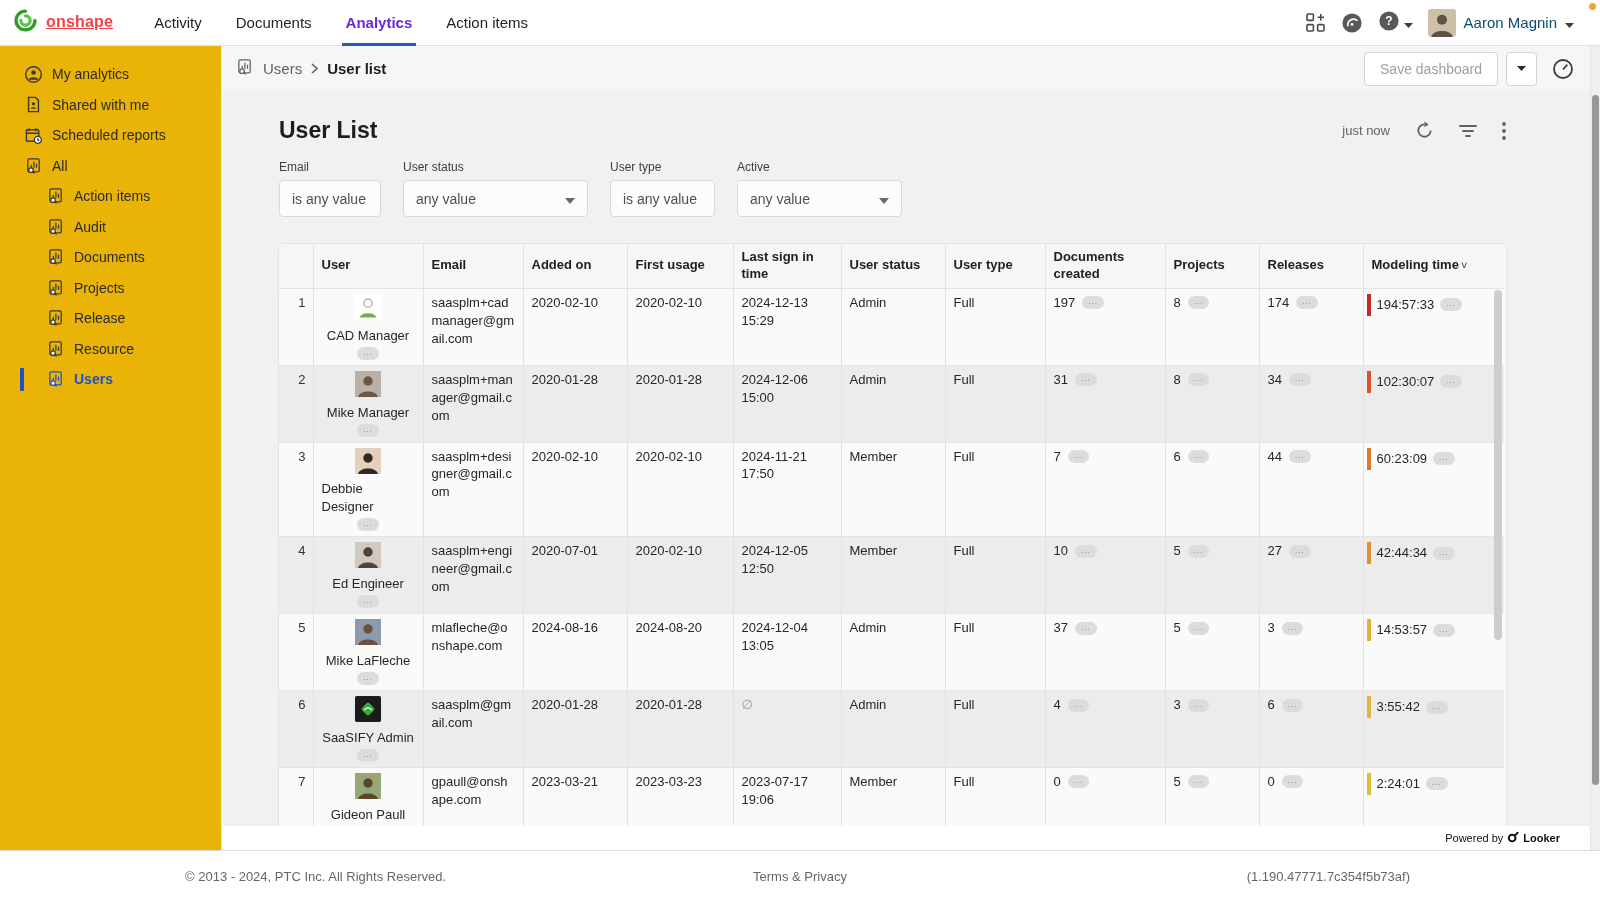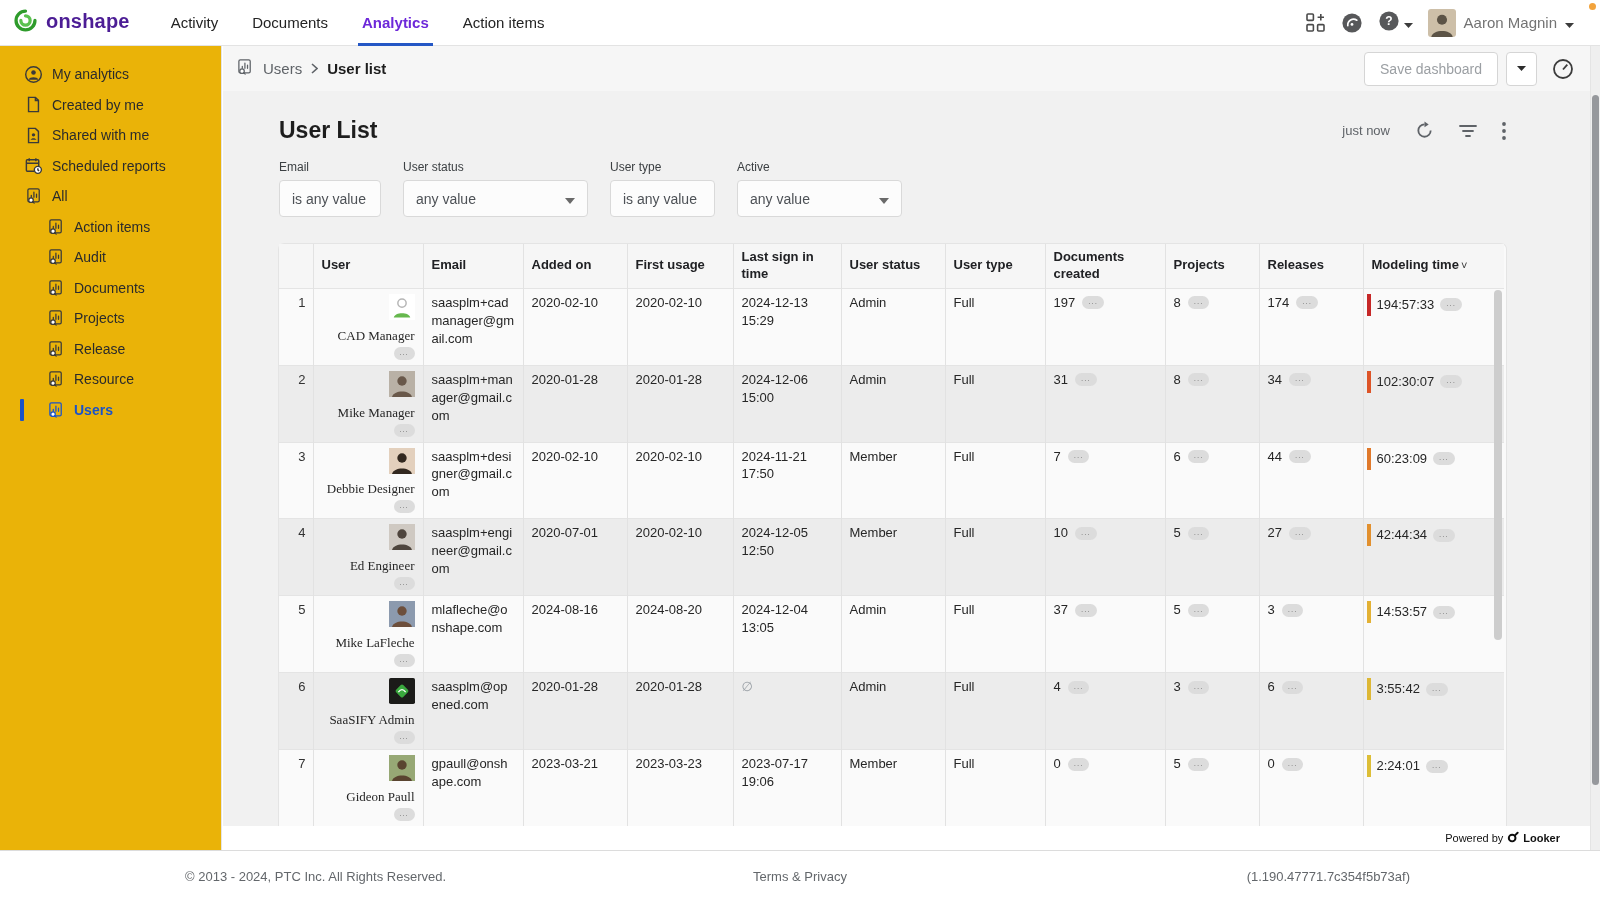--- a/index.html
+++ b/index.html
@@ -5,32 +5,32 @@
   * { box-sizing: border-box; }
   html,body { margin:0; padding:0; }
   body {
     width:1600px; height:901px; position:relative; overflow:hidden;
     background:#ffffff; font-family:"Liberation Sans", sans-serif; color:#222;
   }
   
   .topnav { position:absolute; top:0; left:0; right:0; height:46px; background:#fff;
             border-bottom:1px solid #e3e3e3; display:flex; align-items:center; z-index:6; }
   .brand { display:flex; align-items:center; gap:7px; padding:0 24px 0 12px; cursor:pointer; }
-  .brand-text { font-size:20px; font-weight:600; color:#4c1d95; letter-spacing:.2px; margin-top:-2px; }
+  .brand-text { font-size:16px; font-weight:600; color:#ef4444; letter-spacing:.2px; margin-top:-2px;text-decoration:underline; }
   .primary-nav { display:flex; height:100%; }
   .nav-item { display:flex; align-items:center; padding:0 17px; font-size:15px; color:#232323;
               position:relative; cursor:pointer; }
   .nav-item.active { color:#6d28d9; font-weight:700; }
   .nav-item.active::after { content:""; position:absolute; left:13px; right:13px; bottom:-1px;
                             height:3px; background:#2457c5; }
   .topnav-right { margin-left:auto; display:flex; align-items:center; gap:15px; padding-right:26px; }
   .tn-icon { display:flex; align-items:center; cursor:pointer; }
   .tn-user { display:flex; align-items:center; gap:8px; cursor:pointer; }
   .tn-avatar svg { border-radius:3px; display:block; }
-  .tn-name { font-size:15px; color:#737373; }
+  .tn-name { font-size:15px; color:#0c4a6e; }
   .notif-dot { position:absolute; top:3px; right:4px; width:7px; height:7px; border-radius:50%;
                background:#f2a33c; }
   
   .sidebar { position:absolute; top:46px; left:0; width:222px; bottom:51px; background:#eab308;
              border-right:1px solid #e4e4e4; padding-top:13px; }
   .side-item { display:flex; align-items:center; gap:9px; height:30.5px; padding-left:24px;
                font-size:14px; color:#2b2b2b; position:relative; cursor:pointer; }
   .side-item .icon { display:flex; width:19px; justify-content:center; }
   .side-item.lvl1 { padding-left:46px; }
   .side-item.active { color:#1a53c9; font-weight:700; }
@@ -69,21 +69,21 @@
        background:#f6f6f6; border-left:1px solid #e2e2e2; height:40px; vertical-align:middle;
        line-height:1.3; cursor:pointer; }
   th:first-child { border-left:none; }
   td { font-size:13px; color:#262626; padding:5px 8px 5px 8px; border-left:1px solid #e2e2e2;
        vertical-align:top; line-height:1.38; }
   td:first-child { border-left:none; }
   tbody tr { border-top:1px solid #e4e4e4; }
   tr.odd td { background:#fafafa; }
   tr.even td { background:#ececec; }
   td.rownum { text-align:right; padding-right:7px; color:#333; }
-  .uc { display:flex; flex-direction:column; align-items:flex-end; gap:2px;font-family:Liberation Serif, serif; }
+  .uc { display:flex; flex-direction:column; align-items:center; gap:2px; }
   .pill { background:#dcdcdc; color:#6e6e6e; border-radius:7px; font-size:8px; line-height:1;
           padding:2px 6px 3px; letter-spacing:1px; cursor:pointer; display:inline-block; }
   .numw { display:flex; align-items:center; gap:7px; }
   .mtw { display:flex; align-items:center; gap:6px; }
   .mt-bar { width:4px; height:22px; flex:none; }
   td.mt-cell { padding-left:3px;text-align:center; }
   .email { word-break:break-all; }
   .nullv { color:#9aa0a6; }
   .sort { margin-left:2px; font-size:11px; color:#333; font-weight:400; }
   .inner-scroll { position:absolute; top:46px; right:4px; width:8px; height:350px;
@@ -179,29 +179,20 @@
    <circle cx="10" cy="7.8" r="2.4" fill="#3a3a3a"></circle>
    <path d="M4.9 15.5 c1.2-3.3 9-3.3 10.2 0 z" fill="#3a3a3a"></path>
         </svg>
       </span>
       <span>My analytics</span>
     </div>
     <div class="side-item">
       <span class="icon">
         <svg viewBox="0 0 20 20" width="19" height="19" fill="none" stroke="#3a3a3a" stroke-width="1.5">
    <path d="M4.8 2.5 h7.2 l3.2 3.2 v11.8 h-10.4 z"></path>
-          <path d="M12 2.5 v3.2 h3.2"></path>
-        </svg>
-      </span>
-      <span>Created by me</span>
-    </div>
-    <div class="side-item">
-      <span class="icon">
-        <svg viewBox="0 0 20 20" width="19" height="19" fill="none" stroke="#3a3a3a" stroke-width="1.5">
-   <path d="M4.8 2.5 h7.2 l3.2 3.2 v11.8 h-10.4 z"></path>
    <circle cx="10" cy="9.3" r="1.8" fill="#3a3a3a" stroke="none"></circle>
    <path d="M6.9 14.6 c0.8-2.3 5.4-2.3 6.2 0 z" fill="#3a3a3a" stroke="none"></path>
         </svg>
       </span>
       <span>Shared with me</span>
     </div>
     <div class="side-item">
       <span class="icon">
         <svg viewBox="0 0 20 20" width="19" height="19" fill="none" stroke="#3a3a3a" stroke-width="1.5">
    <rect x="2.5" y="4" width="13" height="12" rx="1"></rect>
@@ -662,21 +653,21 @@
                 <div class="uc">
                   <span><svg width="26" height="26" viewBox="0 0 30 30">
                       <rect width="30" height="30" rx="2" fill="#1b1b19"></rect>
       <rect x="9.2" y="9.2" width="11.6" height="11.6" rx="2" transform="rotate(45 15 15)" fill="#3aa83e"></rect>
       <path d="M10.8 16.2 c2.8-3.8 5.6-3.8 8.4 0" stroke="#ffffff" stroke-width="1.5" fill="none"></path>
                     </svg></span>
                   <span class="name">SaaSIFY Admin</span>
                   <span class="pill">...</span>
                 </div>
               </td>
-              <td class="email">saasplm@opened.com</td>
+              <td class="email">saasplm@gmail.com</td>
               <td>2020-01-28</td>
               <td>2020-01-28</td>
               <td class="nullv">∅</td>
               <td>Admin</td>
               <td>Full</td>
               <td>
                 <div class="numw">
                   <span>4</span>
                   <span class="pill">...</span>
                 </div>

